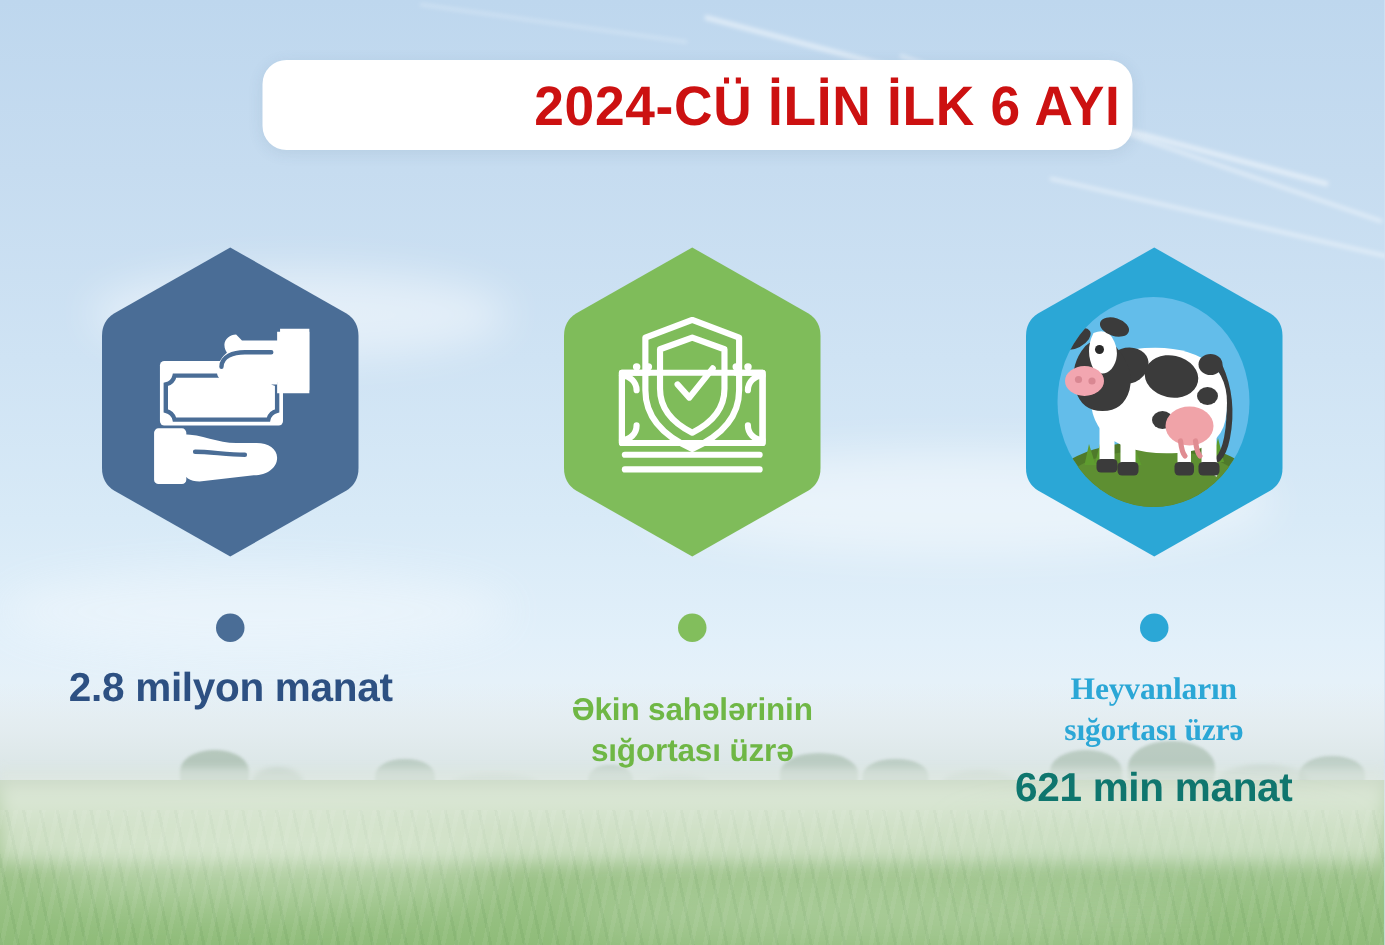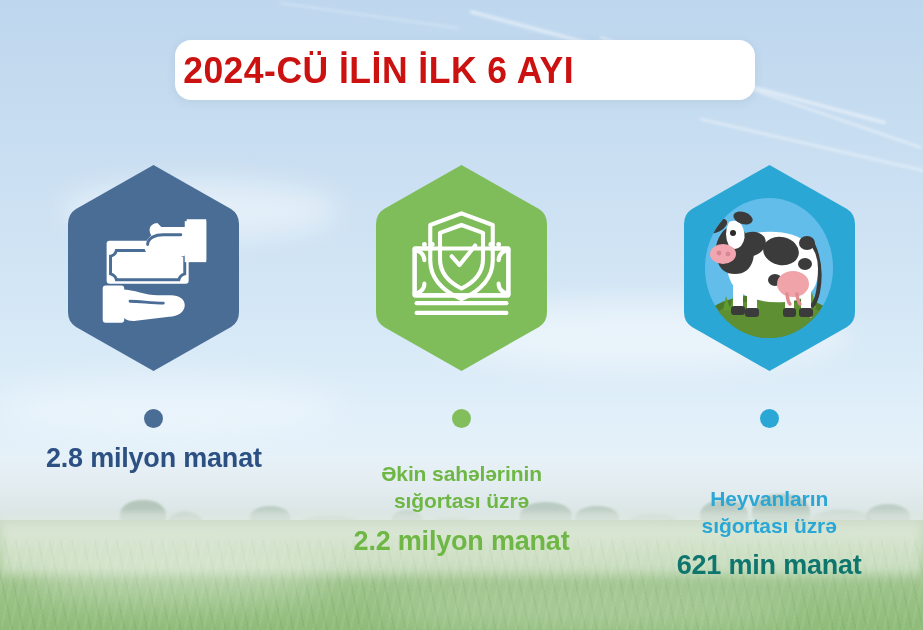--- a/index.html
+++ b/index.html
@@ -95,21 +95,21 @@
   .value-scrim{
     position:absolute;left:0;top:523px;width:923px;height:52px;
     background:rgba(255,255,255,.42);filter:blur(6px);
   }
 
   
   .title-card{
     position:absolute;left:175px;top:40px;width:580px;height:60px;
     background:#ffffff;border-radius:16px;
     box-shadow:0 2px 10px rgba(60,90,120,.10);
-    display:flex;align-items:center;justify-content:flex-start;
+    display:flex;align-items:center;justify-content:flex-end;
   }
   .title-text{
     color:#cc1111;
     font-size:37px;font-weight:bold;letter-spacing:.5px;
     white-space:nowrap;line-height:1;
     font-family:"Liberation Sans", sans-serif;
     transform:scaleX(.96);
   }
 
   
@@ -155,21 +155,21 @@
     margin-top:16px;
     font-size:27px;font-weight:bold;line-height:1.1;
     text-align:right;white-space:nowrap;
     letter-spacing:-.2px;
   }
 
   
   .col.c-blue  .hex-wrap{margin-top:2px;}
   .col.c-green .hex-wrap{margin-top:2px;}
   .col.c-cyan  .hex-wrap{margin-top:2px;}
-  .col.c-cyan  .col-label{margin-top:58px;}
+  .col.c-cyan  .col-label{margin-top:18px;font-family:Liberation Serif, serif;}
   .col.c-cyan  .col-value{margin-top:11px;}
   .col.c-green .col-value{margin-top:12px;}
 </style>
 </head>
 <body>
 
 <div class="canvas">
 
   <div class="bg-sky"></div>
   <div class="contrail c1"></div>
@@ -275,21 +275,20 @@
               <path d="M64 20 L86 28 V55 C86 70 76 79 64 85 C52 79 42 70 42 55 V28 Z"></path>
 
               <path d="M54 52 L62 61 L78 41"></path>
             </g>
           </svg>
         </div>
       </div>
       <div class="dot" style="background:#82be5c;"></div>
       <div class="col-label" style="color:#6fb745;">Əkin sahələrinin
 sığortası üzrə</div>
-      <div class="col-value" style="color:#6fb745;">2.2 milyon manat</div>
     </div>
 
     <div class="col c-cyan">
       <div class="hex-wrap">
         <div class="hex">
           <svg viewBox="0 0 185 212">
             <path d="M92.5 3 L170 47 Q178 52 178 62 L178 150 Q178 160 170 165 L92.5 209 L15 165 Q7 160 7 150 L7 62 Q7 52 15 47 Z" fill="#2ba7d6"></path>
           </svg>
         </div>
         <div class="hex-icon" style="width:160px;height:160px;">

